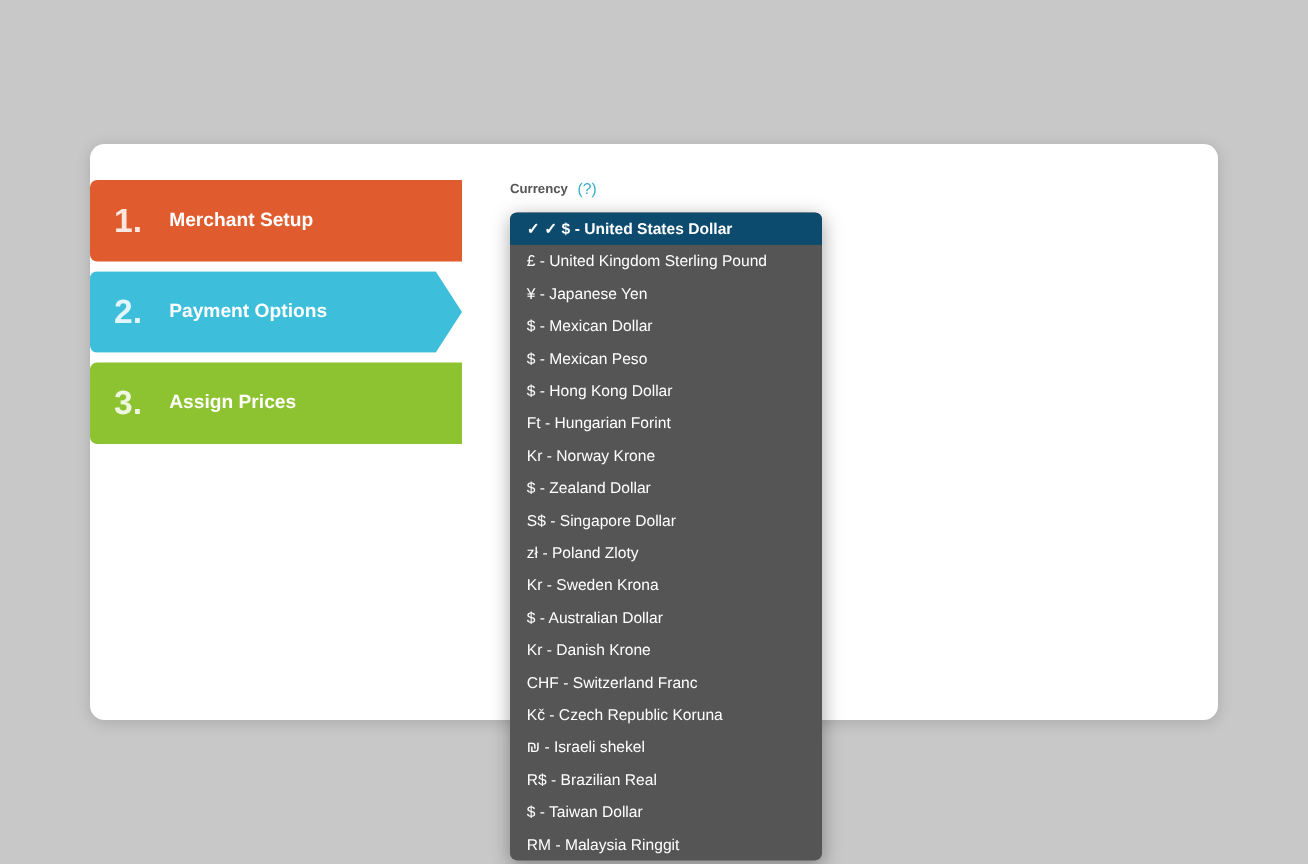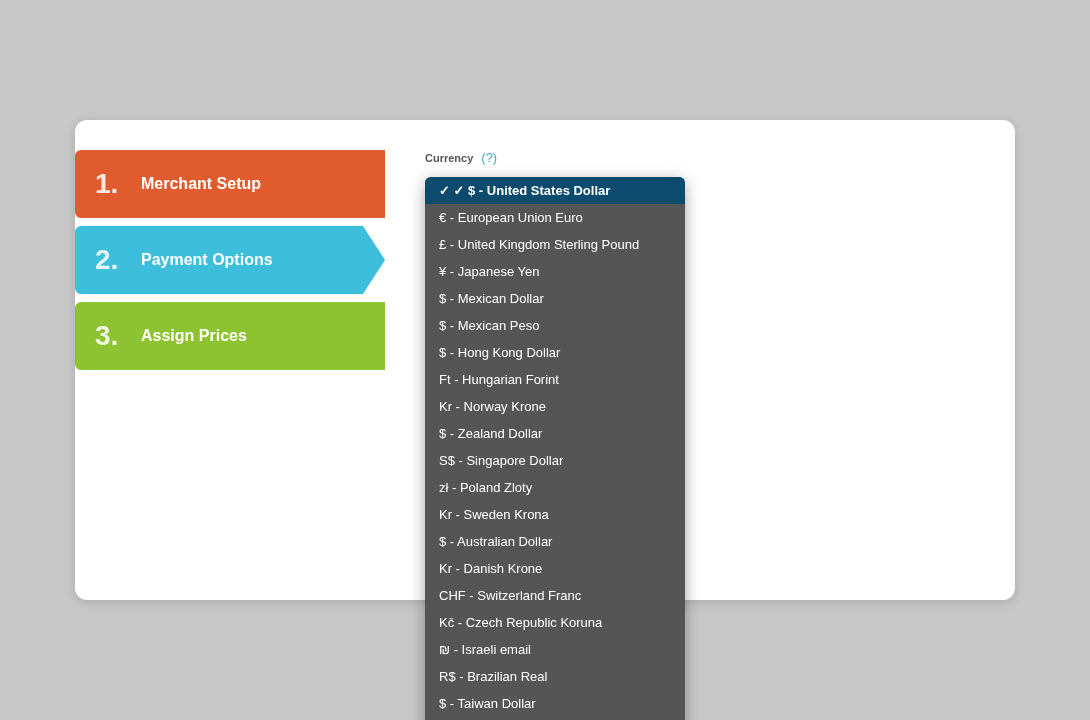--- a/index.html
+++ b/index.html
@@ -192,37 +192,36 @@
   <div class="content">
 
     <div class="currency-row">
       <span class="currency-label">Currency</span>
       <span class="currency-help">(?)</span>
     </div>
 
     <div class="dropdown-container">
       <div class="dropdown-menu" id="dropdown-menu">
       <div class="dropdown-item selected">✓ $ - United States Dollar</div>
-          <div class="dropdown-item">€ - European Union Euro</div>
           <div class="dropdown-item">£ - United Kingdom Sterling Pound</div>
           <div class="dropdown-item">¥ - Japanese Yen</div>
           <div class="dropdown-item">$ - Mexican Dollar</div>
           <div class="dropdown-item">$ - Mexican Peso</div>
           <div class="dropdown-item">$ - Hong Kong Dollar</div>
           <div class="dropdown-item">Ft - Hungarian Forint</div>
           <div class="dropdown-item">Kr - Norway Krone</div>
           <div class="dropdown-item">$ - Zealand Dollar</div>
           <div class="dropdown-item">S$ - Singapore Dollar</div>
           <div class="dropdown-item">zł - Poland Zloty</div>
           <div class="dropdown-item">Kr - Sweden Krona</div>
           <div class="dropdown-item">$ - Australian Dollar</div>
           <div class="dropdown-item">Kr - Danish Krone</div>
           <div class="dropdown-item">CHF - Switzerland Franc</div>
           <div class="dropdown-item">Kč - Czech Republic Koruna</div>
-          <div class="dropdown-item">₪ - Israeli email</div>
+          <div class="dropdown-item">₪ - Israeli shekel</div>
           <div class="dropdown-item">R$ - Brazilian Real</div>
           <div class="dropdown-item">$ - Taiwan Dollar</div>
           <div class="dropdown-item">RM - Malaysia Ringgit</div>
         </div>
     </div>
 
     <div class="notification-section">
       <div class="notification-question">payment status via email?</div>
       <select class="notification-select">
         <option></option>

